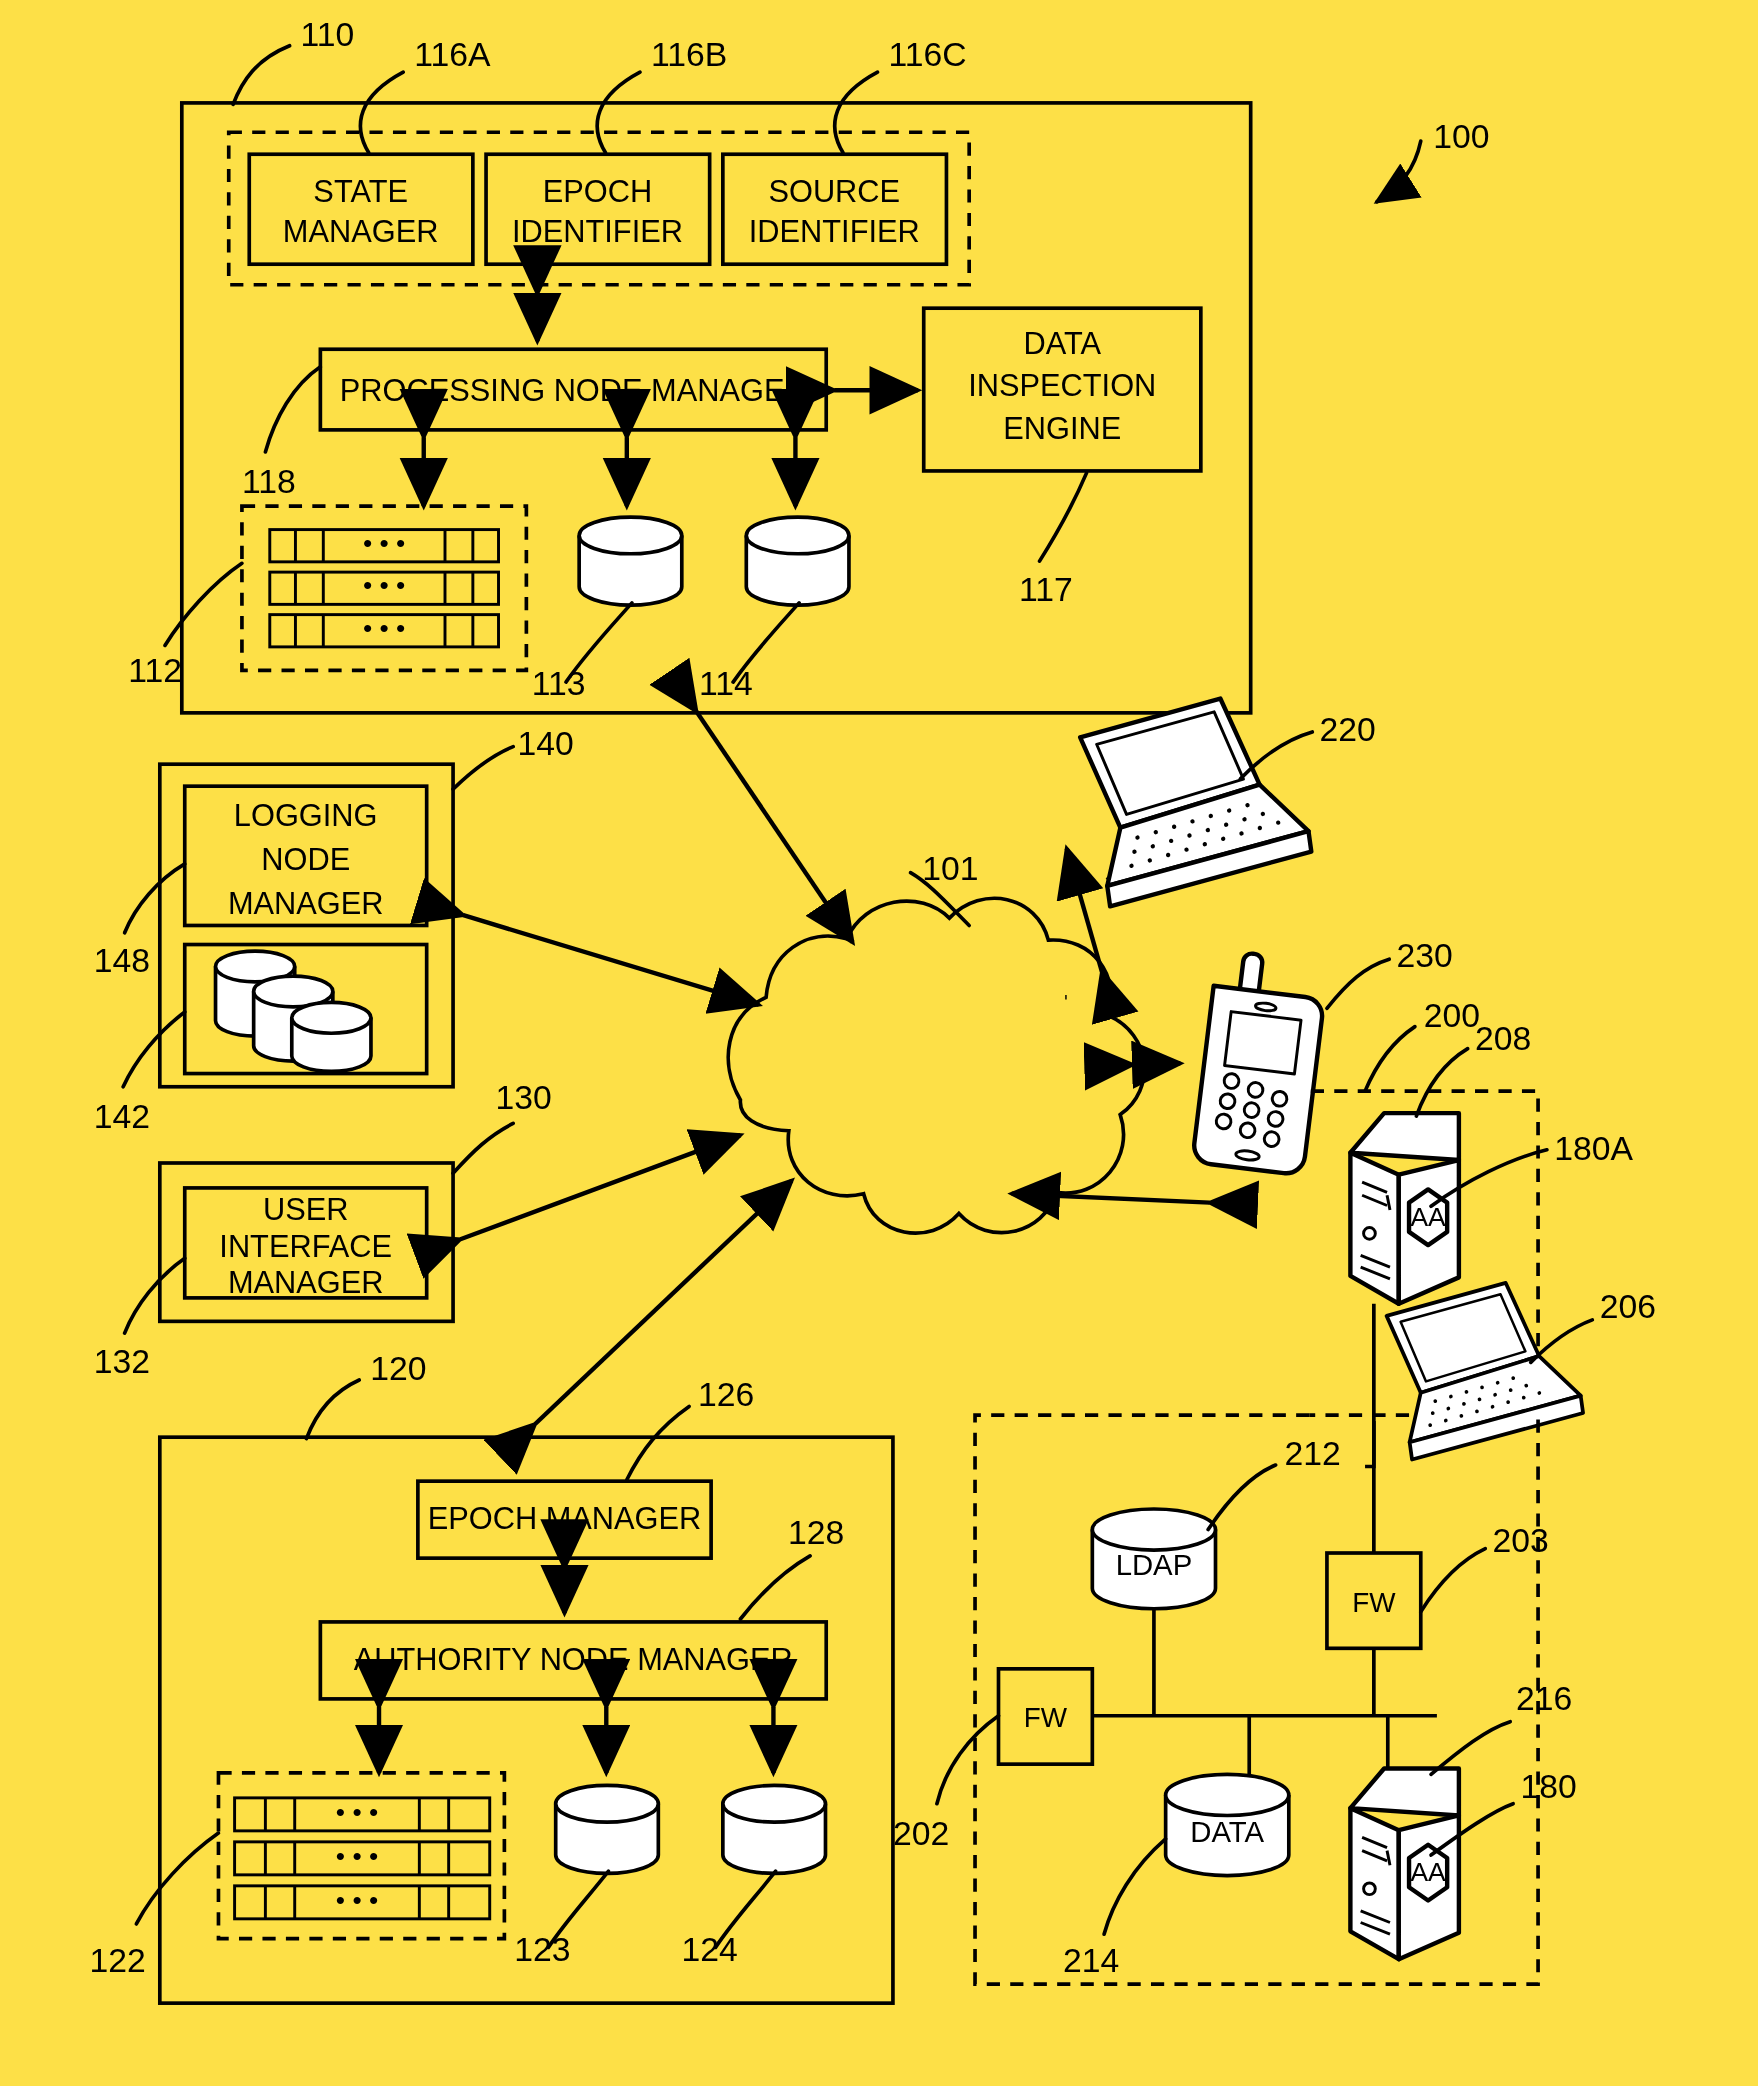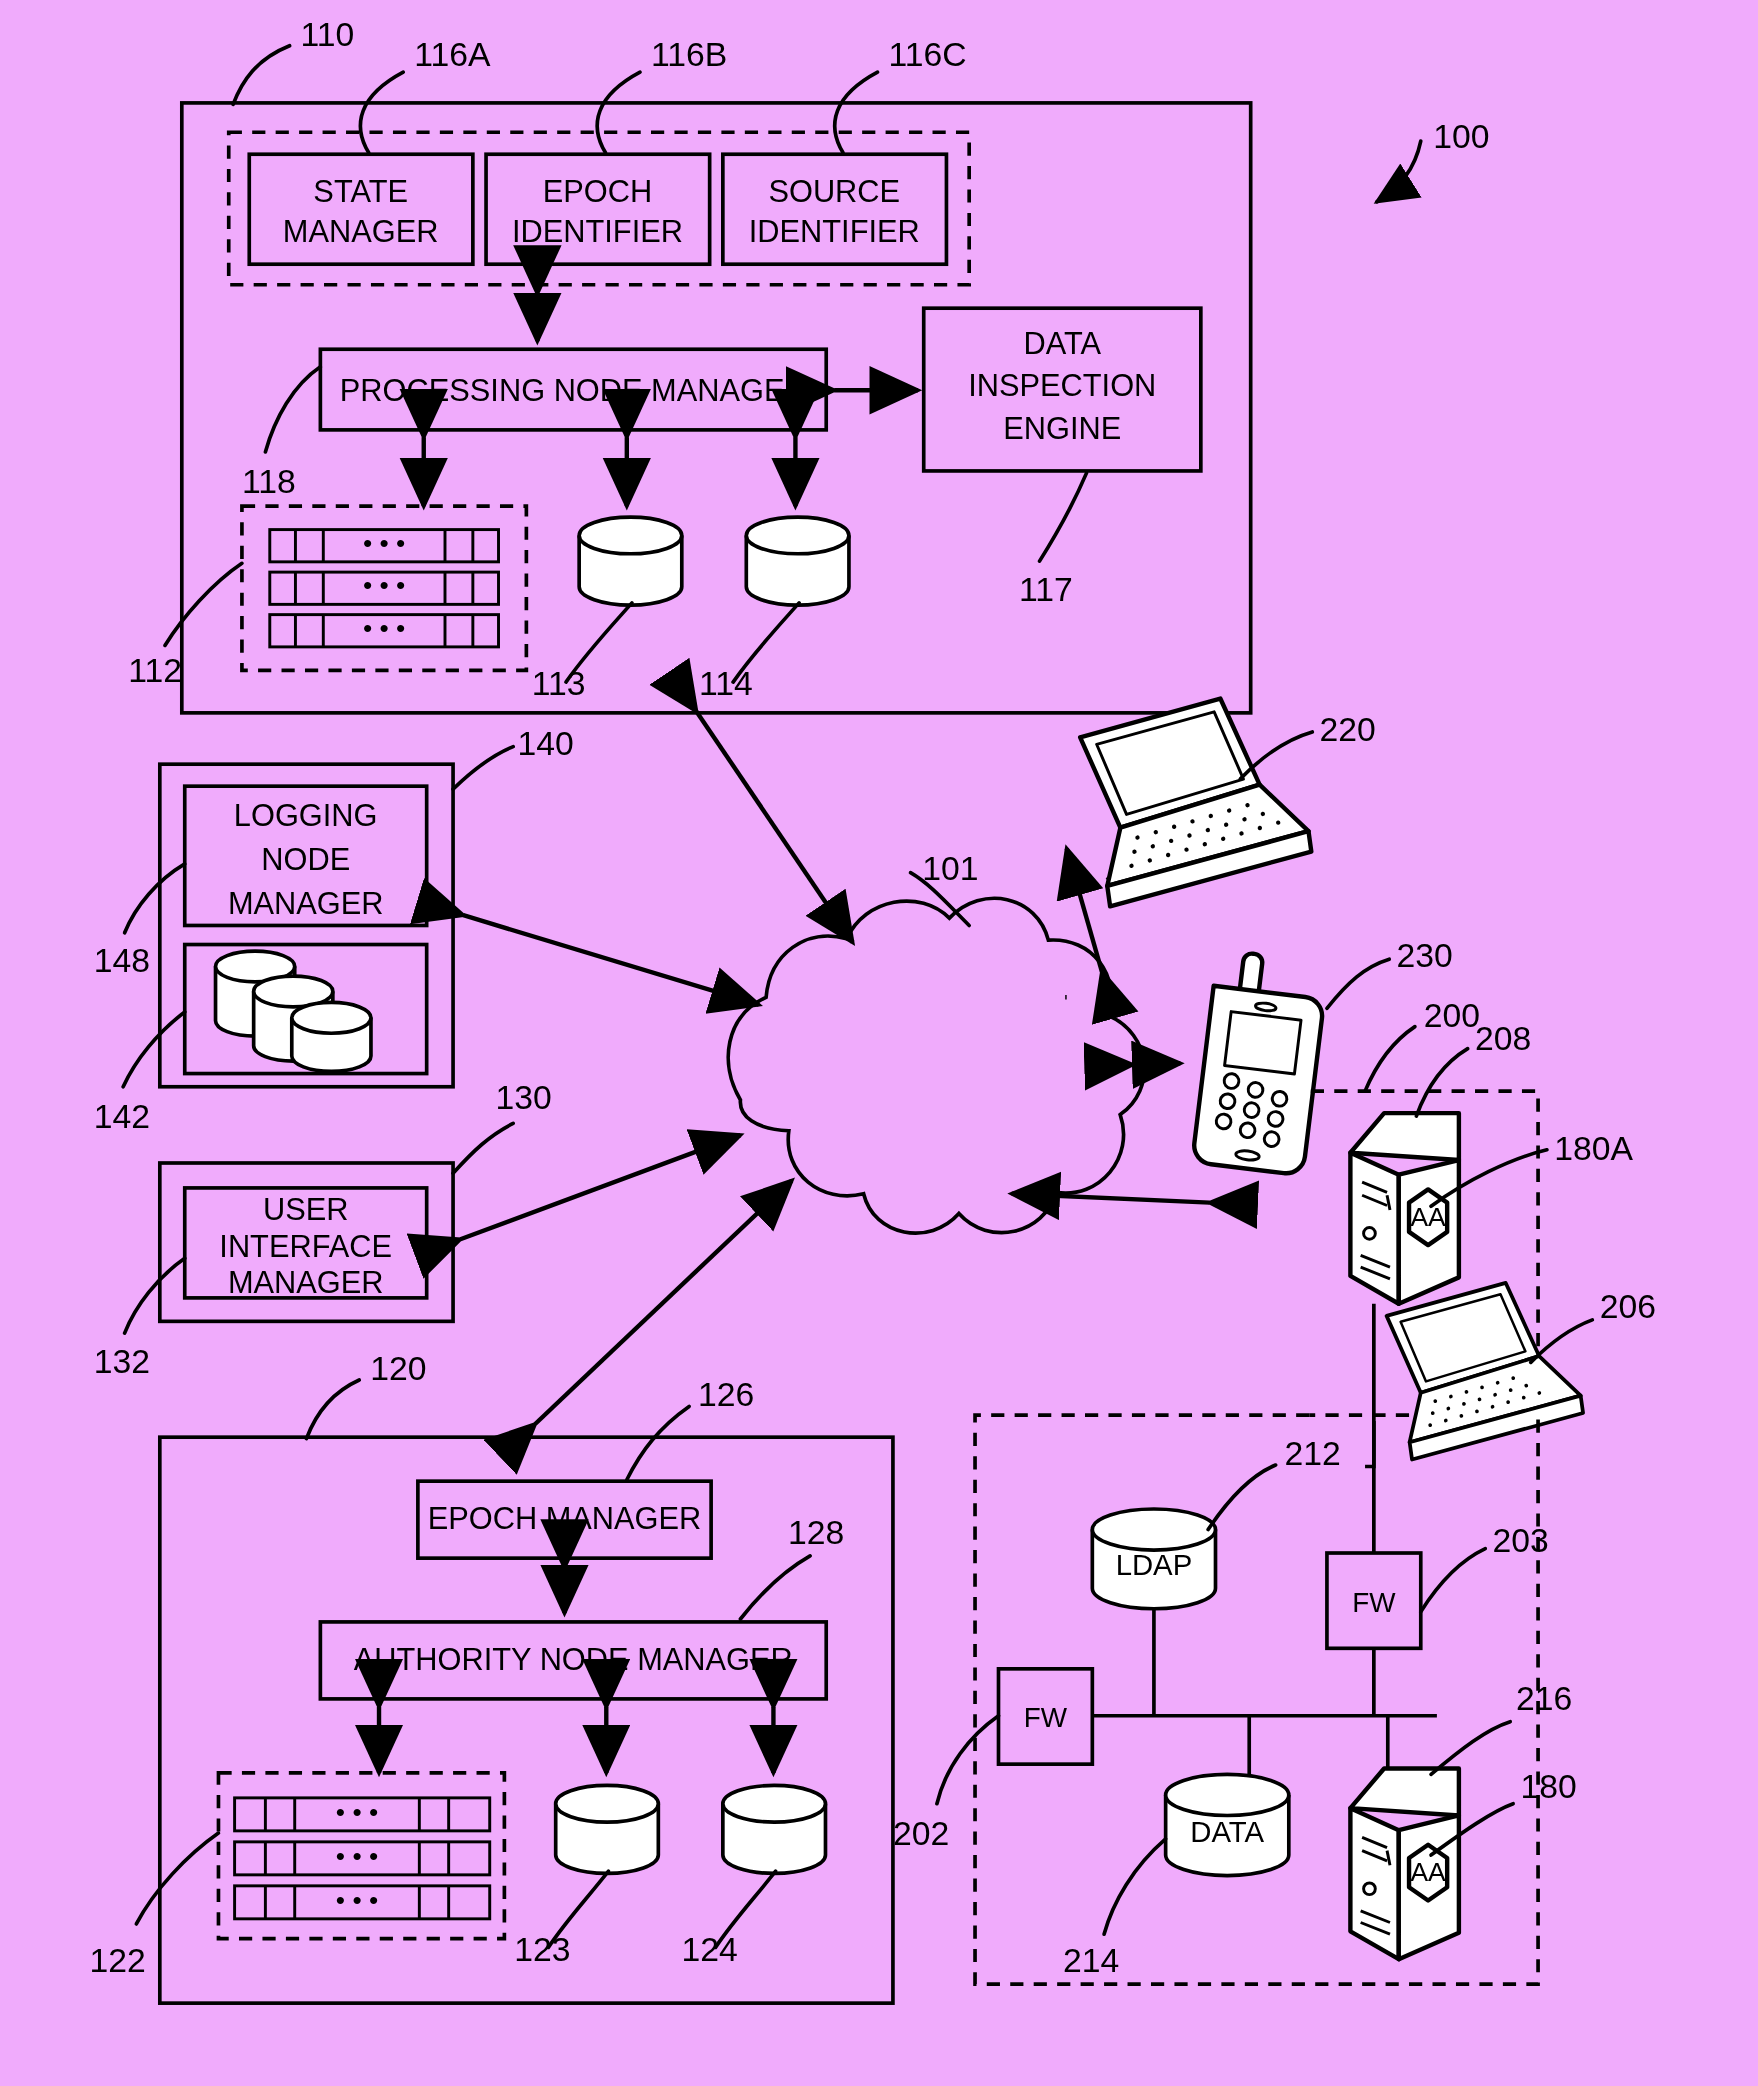--- a/index.html
+++ b/index.html
@@ -1,17 +1,17 @@
 <!DOCTYPE html>
 <html style="font-size:11.7px"><head>
 <meta charset="utf-8">
 <style>
   html,body{margin:0;padding:0;background:#ffffff;}
   body{font-family:"Liberation Sans", sans-serif;}
-  #stage{position:relative;width:1758px;height:2087px;background:#f0abfc;overflow:hidden;}
+  #stage{position:relative;width:1758px;height:2087px;background:#fde047;overflow:hidden;}
   #stage svg{position:absolute;left:0;top:0;width:1758px;height:2087px;}
   text{font-family:"Liberation Sans", sans-serif;fill:#000;}
   .ref{font-size:46px;}
   .boxlbl{font-size:42px;}
   .boxlbl-sm{font-size:40px;}
   .fwlbl{font-size:38px;}
   .aalbl{font-size:36px;}
   .solid{fill:none;stroke:#000;stroke-width:5;}
   .solid-thin{fill:none;stroke:#000;stroke-width:4;}
   .dash{fill:none;stroke:#000;stroke-width:5;stroke-dasharray:18 14;}

